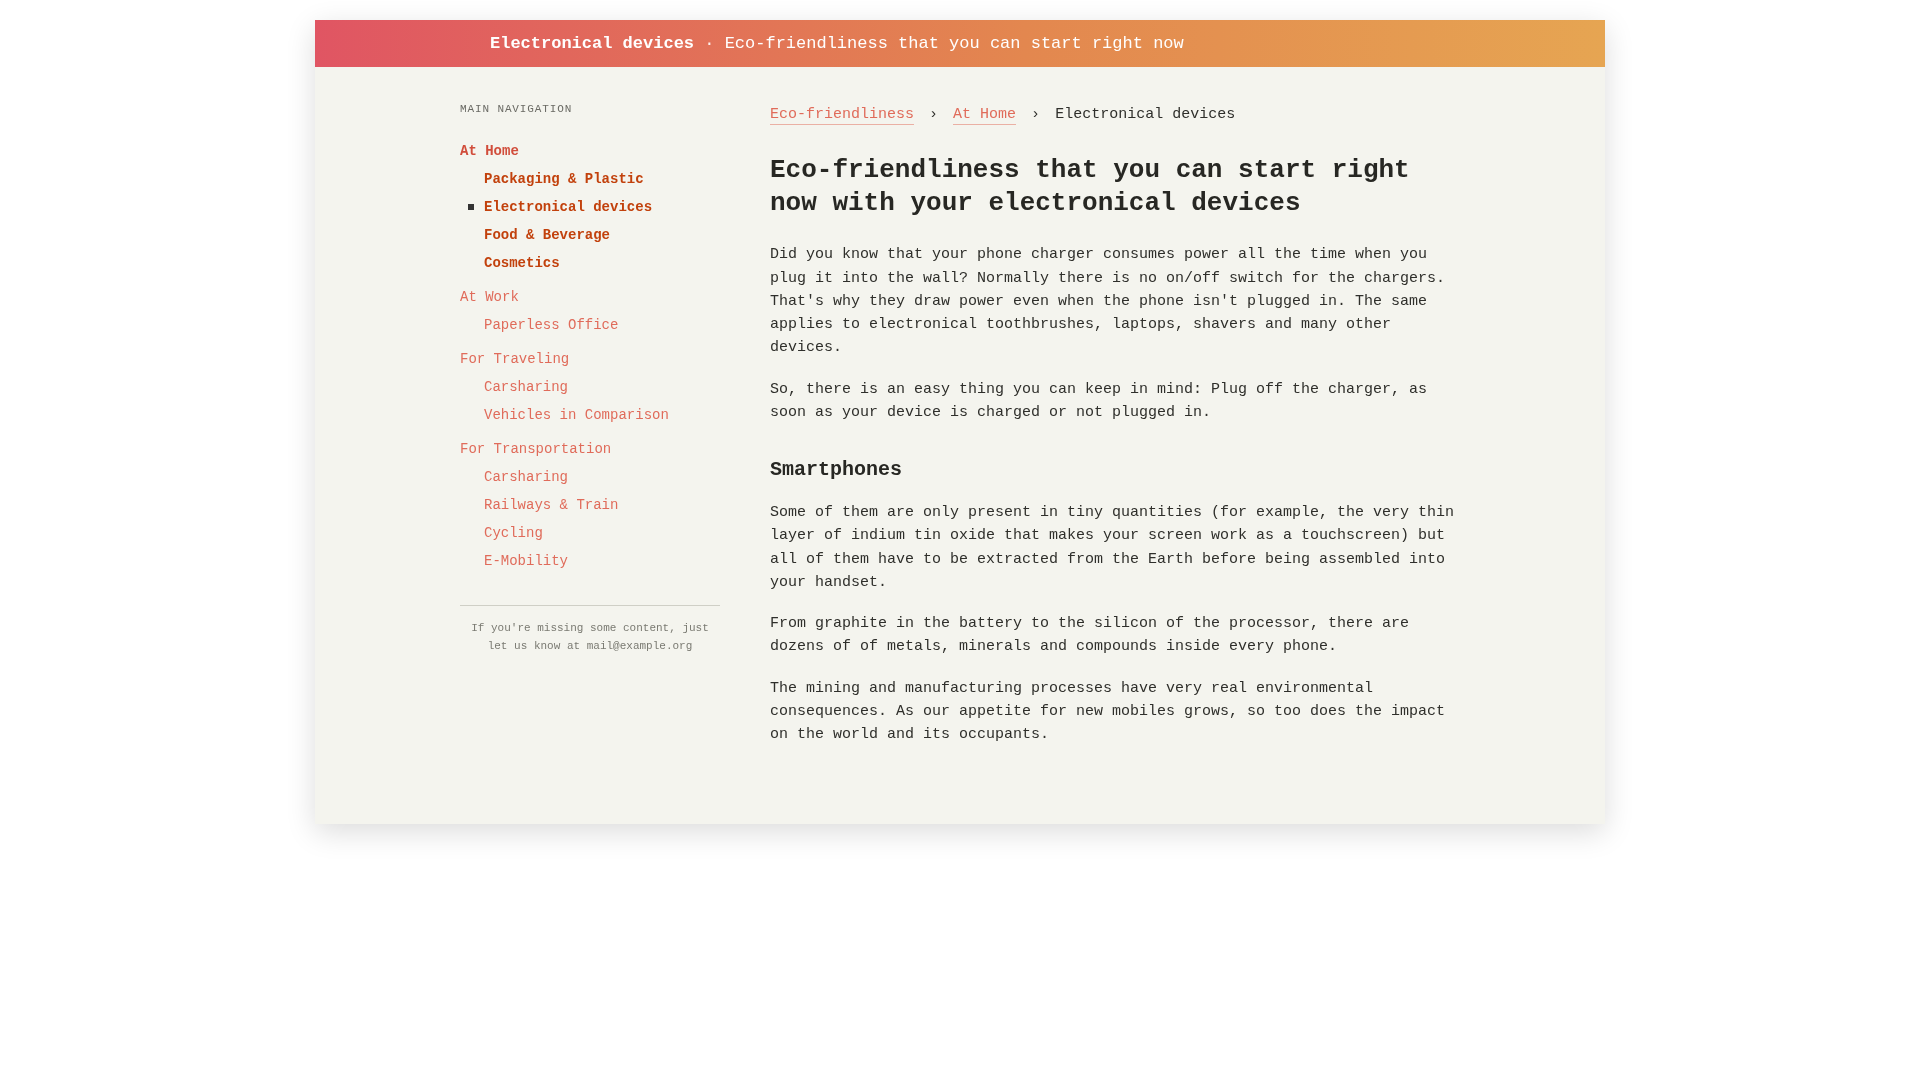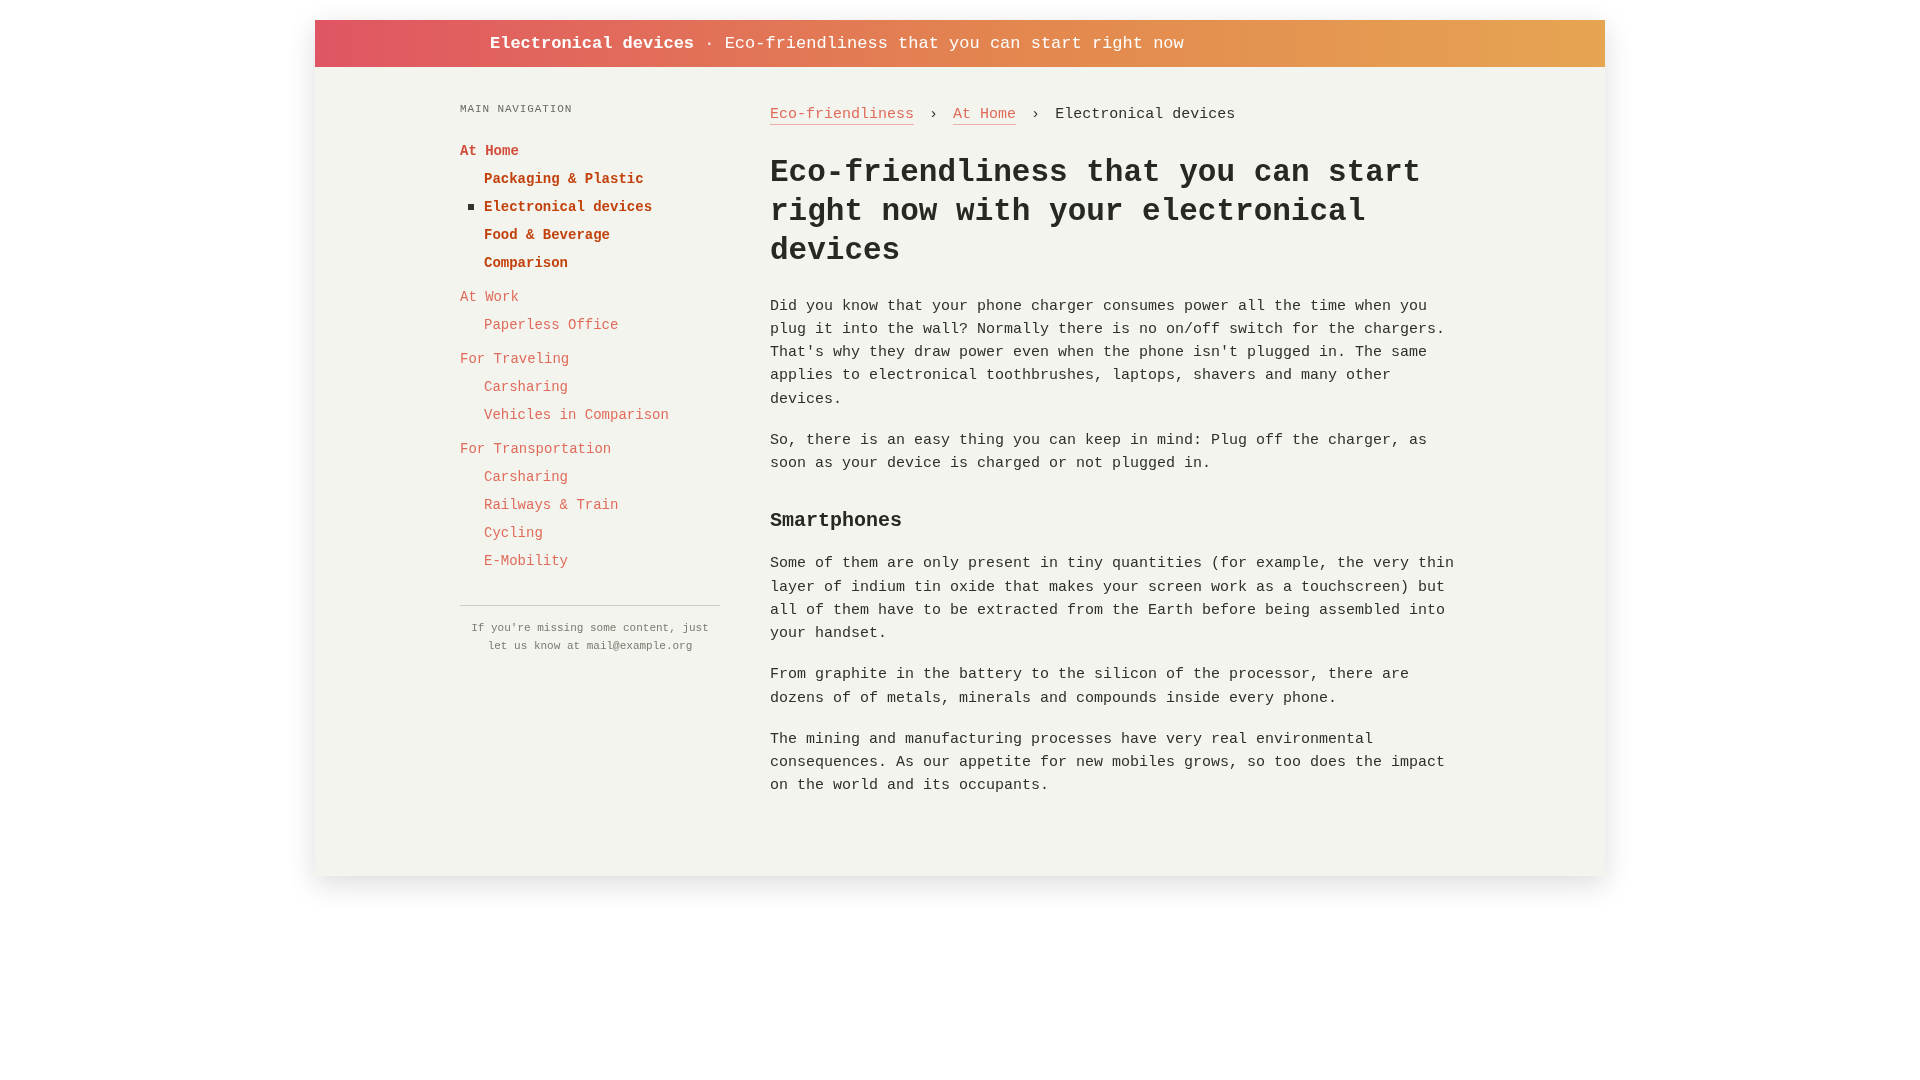--- a/index.html
+++ b/index.html
@@ -102,21 +102,21 @@
   }
   .breadcrumb a {
     color: #e06b5a;
     text-decoration: none;
     border-bottom: 1px solid rgba(224,107,90,0.5);
     padding-bottom: 1px;
   }
   .breadcrumb .sep { color: #2f2f2b; margin: 0 6px; }
   .breadcrumb .current { color: #2f2f2b; }
   h1 {
-    font-size: 31px;
+    font-size: 26px;
     font-weight: 800;
     line-height: 1.25;
     margin-bottom: 24px;
     color: #272723;
   }
   h2 {
     font-size: 20px;
     font-weight: 800;
     margin: 30px 0 16px;
     color: #272723;
@@ -139,21 +139,21 @@
 
     <nav class="sidebar">
       <div class="nav-heading">MAIN NAVIGATION</div>
       <div id="nav-groups">
           <div class="nav-group">
             <a href="#" class="nav-cat">At Home</a>
             <div class="nav-sub">
               <a href="#" class="nav-item bold">Packaging &amp; Plastic</a>
               <a href="#" class="nav-item bold active">Electronical devices</a>
               <a href="#" class="nav-item bold">Food &amp; Beverage</a>
-              <a href="#" class="nav-item bold">Comparison</a>
+              <a href="#" class="nav-item bold">Cosmetics</a>
             </div>
           </div>
           <div class="nav-group">
             <a href="#" class="nav-cat muted">At Work</a>
             <div class="nav-sub">
               <a href="#" class="nav-item">Paperless Office</a>
             </div>
           </div>
           <div class="nav-group">
             <a href="#" class="nav-cat muted">For Traveling</a>

